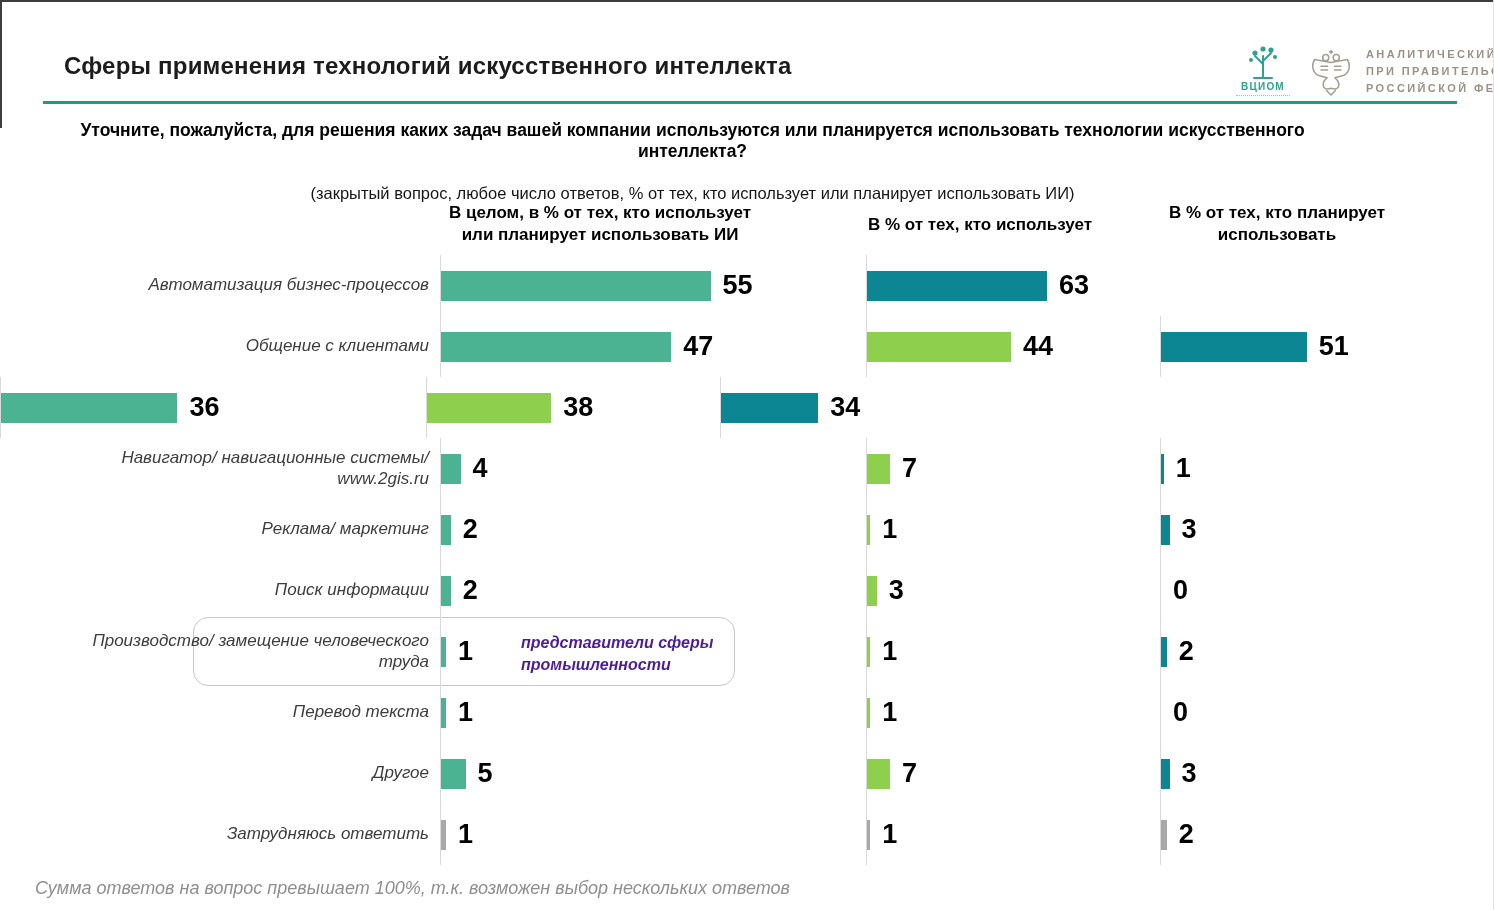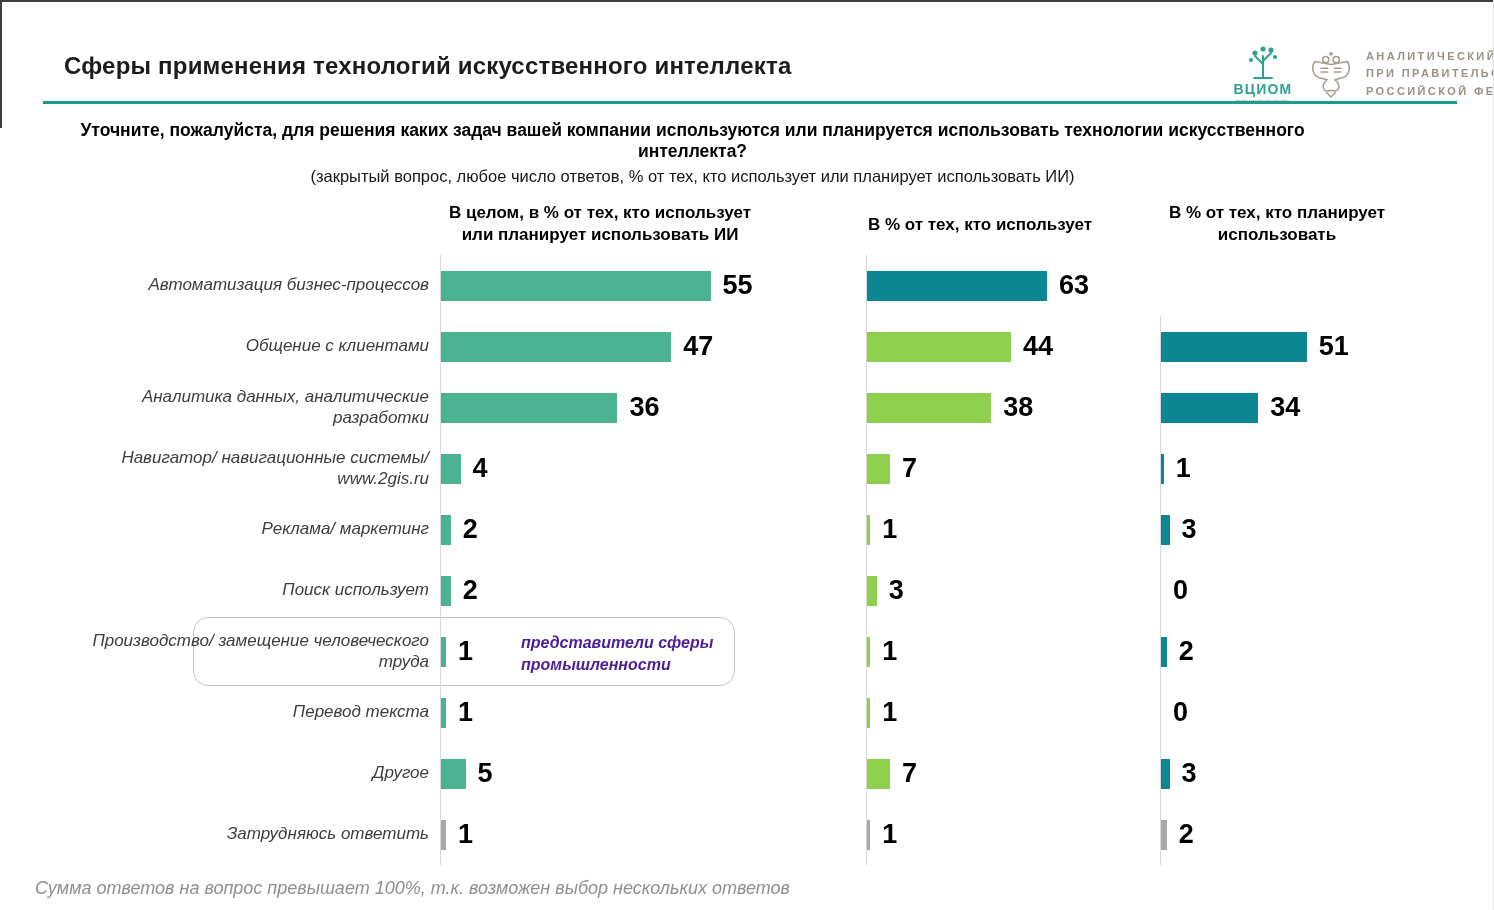--- a/index.html
+++ b/index.html
@@ -16,30 +16,30 @@
 
   
   .page-title {
     position:absolute; left:64px; top:52px;
     font-size:24px; font-weight:bold; color:#1c1c1c; letter-spacing:.2px;
   }
   .divider { position:absolute; top:101px; left:43px; width:1414px; height:3px; background:#1a9b8b; }
 
   .logos { position:absolute; left:1232px; top:44px; display:flex; align-items:center; }
   .vciom { display:flex; flex-direction:column; align-items:center; width:62px; }
-  .vciom-label { font-size:14px; font-weight:bold; color:#2fa28f; letter-spacing:1.2px; margin-top:1px; }
+  .vciom-label { font-size:10px; font-weight:bold; color:#2fa28f; letter-spacing:1.2px; margin-top:1px; }
   .vciom-tagline { width:54px; height:4px; margin-top:3px; border-top:1px dotted #b9b3ac; }
   .eagle { margin-left:14px; }
   .ac-text { margin-left:12px; }
   .ac-text div { font-size:11px; font-weight:bold; letter-spacing:2.4px; color:#9a9187; line-height:1.55; white-space:nowrap; }
 
   
   .question { position:absolute; top:120px; left:35px; width:1315px; text-align:center; }
   .question-main { font-size:17.5px; font-weight:bold; color:#000000; }
-  .question-sub { font-size:16.5px; color:#161616; margin-top:5px; }
+  .question-sub { font-size:16.5px; color:#161616; margin-top:22px; }
 
   
   .chart { position:absolute; left:0; top:196px; width:1494px; height:680px; }
   .col-header { position:absolute; font-size:17px; font-weight:bold; color:#000; text-align:center; line-height:1.3; }
   .col-header-1 { left:440px; top:6px; width:320px; }
   .col-header-2 { left:830px; top:18px; width:300px;text-align:center; }
   .col-header-3 { left:1157px; top:6px; width:240px; }
 
   .rows { position:absolute; top:59px; left:0; width:1494px; }
   .row { display:flex; height:61px; align-items:center; }
@@ -148,21 +148,20 @@
           <div class="cell c2">
             <div class="bar" style="width: 143.88px; background: rgb(142, 208, 78);"></div>
             <span class="val">44</span>
           </div>
           <div class="cell c3">
             <div class="bar" style="width: 145.707px; background: rgb(13, 134, 147);"></div>
             <span class="val">51</span>
           </div>
         </div>
         <div class="row">
-          <div class="label"><span>Аналитика данных, аналитические разработки</span></div>
           <div class="cell c1">
             <div class="bar" style="width: 176.4px; background: rgb(75, 179, 146);"></div>
             <span class="val">36</span>
           </div>
           <div class="cell c2">
             <div class="bar" style="width: 124.26px; background: rgb(142, 208, 78);"></div>
             <span class="val">38</span>
           </div>
           <div class="cell c3">
             <div class="bar" style="width: 97.138px; background: rgb(13, 134, 147);"></div>
@@ -193,21 +192,21 @@
           <div class="cell c2">
             <div class="bar" style="width: 3.27px; background: rgb(142, 208, 78);"></div>
             <span class="val">1</span>
           </div>
           <div class="cell c3">
             <div class="bar" style="width: 8.571px; background: rgb(13, 134, 147);"></div>
             <span class="val">3</span>
           </div>
         </div>
         <div class="row">
-          <div class="label"><span>Поиск использует</span></div>
+          <div class="label"><span>Поиск информации</span></div>
           <div class="cell c1">
             <div class="bar" style="width: 9.8px; background: rgb(75, 179, 146);"></div>
             <span class="val">2</span>
           </div>
           <div class="cell c2">
             <div class="bar" style="width: 9.81px; background: rgb(142, 208, 78);"></div>
             <span class="val">3</span>
           </div>
           <div class="cell c3">
             <div class="bar" style="width: 0px; background: rgb(13, 134, 147);"></div>

